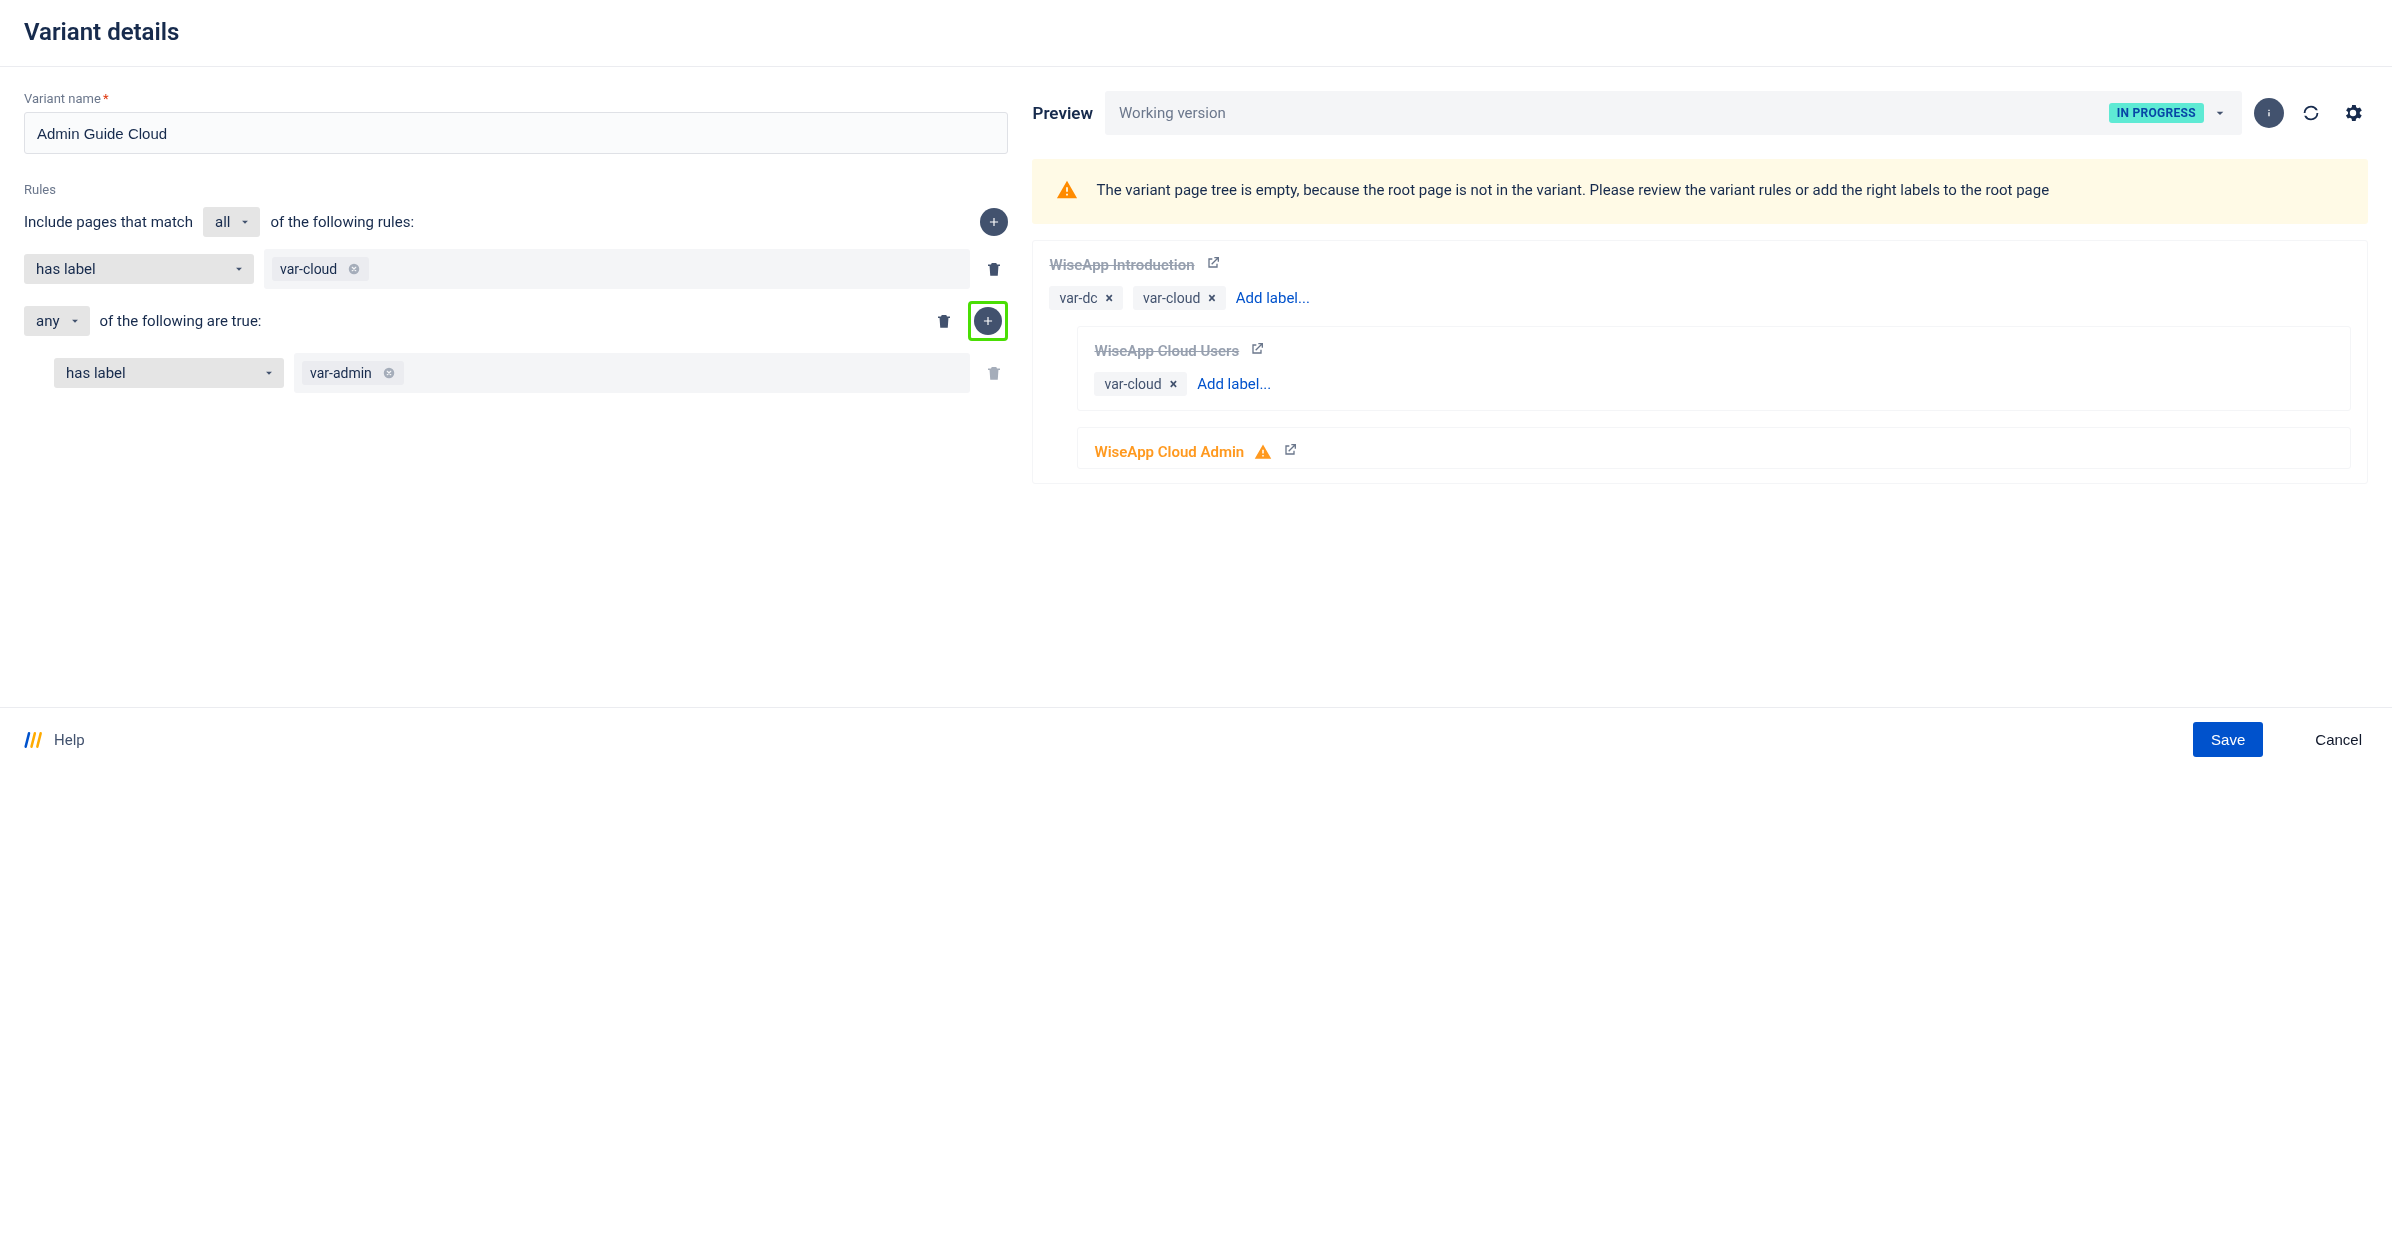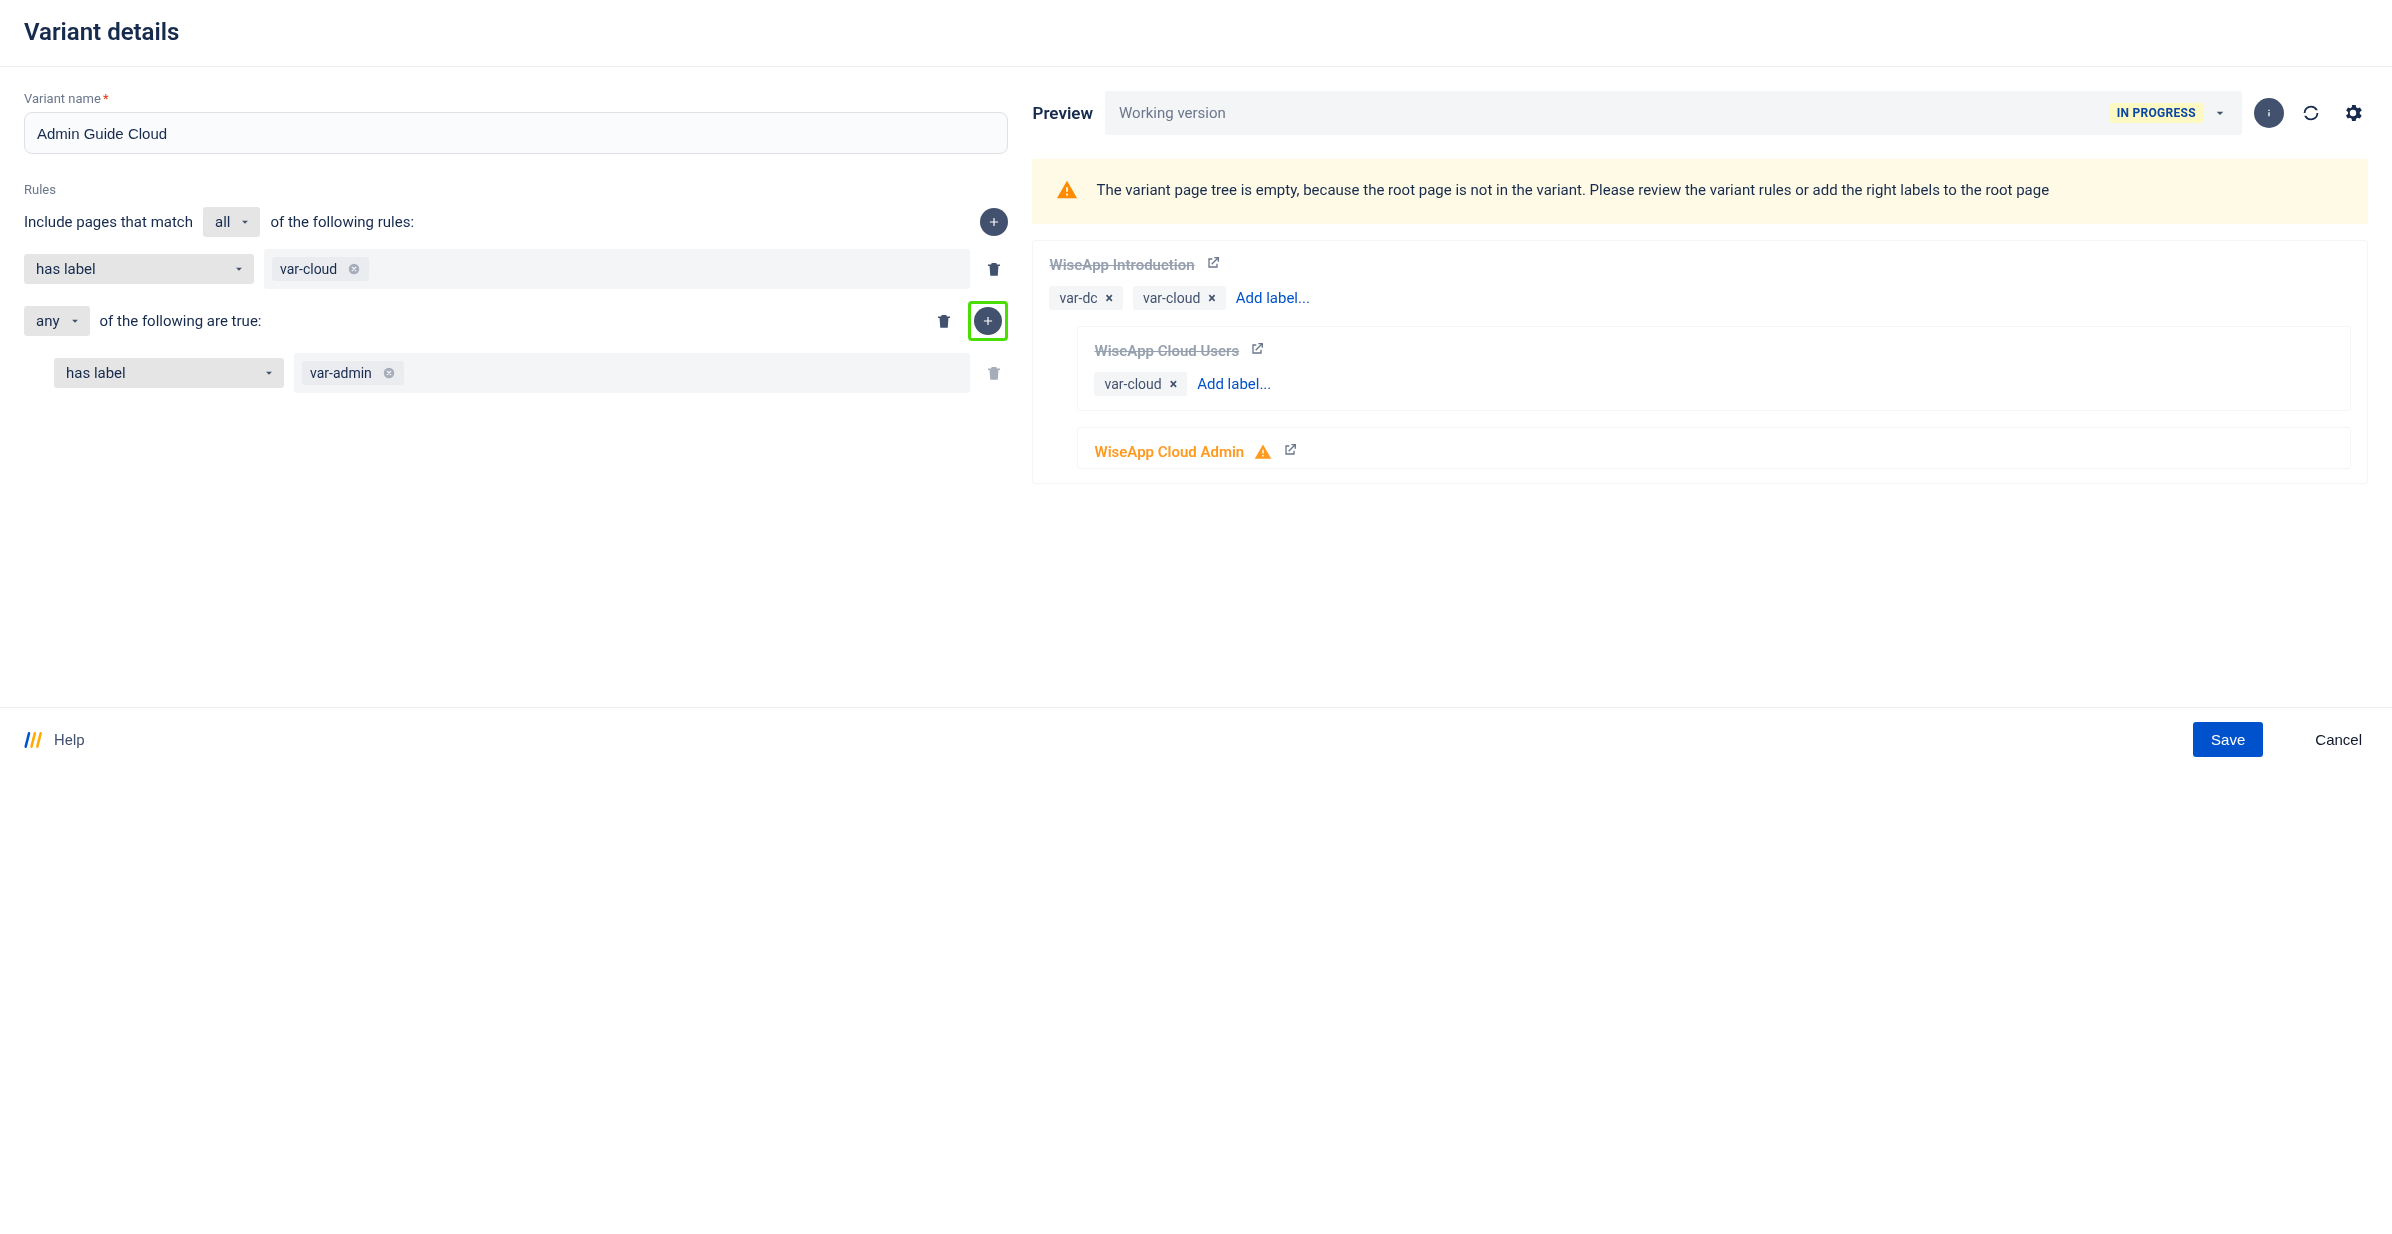--- a/index.html
+++ b/index.html
@@ -39,21 +39,21 @@
     margin-bottom: 6px;
     display: flex;
     align-items: center;
     gap: 2px;
   }
   .req { color: #DE350B; }
   .text-input {
     width: 100%;
     height: 42px;
     border: 1px solid #DFE1E6;
-    border-radius: 8px;
+    border-radius: 3px;
     padding: 0 12px;
     font-size: 15px;
     background: #FAFBFC;
     color: #172B4D;
   }
   .section-label {
     font-size: 13px;
     color: #6B778C;
     margin-top: 28px;
     margin-bottom: 10px;
@@ -156,21 +156,21 @@
     height: 44px;
   }
   .preview-version {
     color: #6B778C;
     font-size: 15px;
   }
   .status-pill {
     display:inline-flex;
     align-items:center;
     gap:6px;
-    background: #fef9c3;
+    background: #5eead4;
     color: #0747A6;
     font-size: 12px;
     font-weight: 700;
     padding: 3px 8px;
     border-radius: 3px;
     letter-spacing: 0.3px;
   }
   .circle-dark {
     width:30px; height:30px;
     border-radius:50%;

